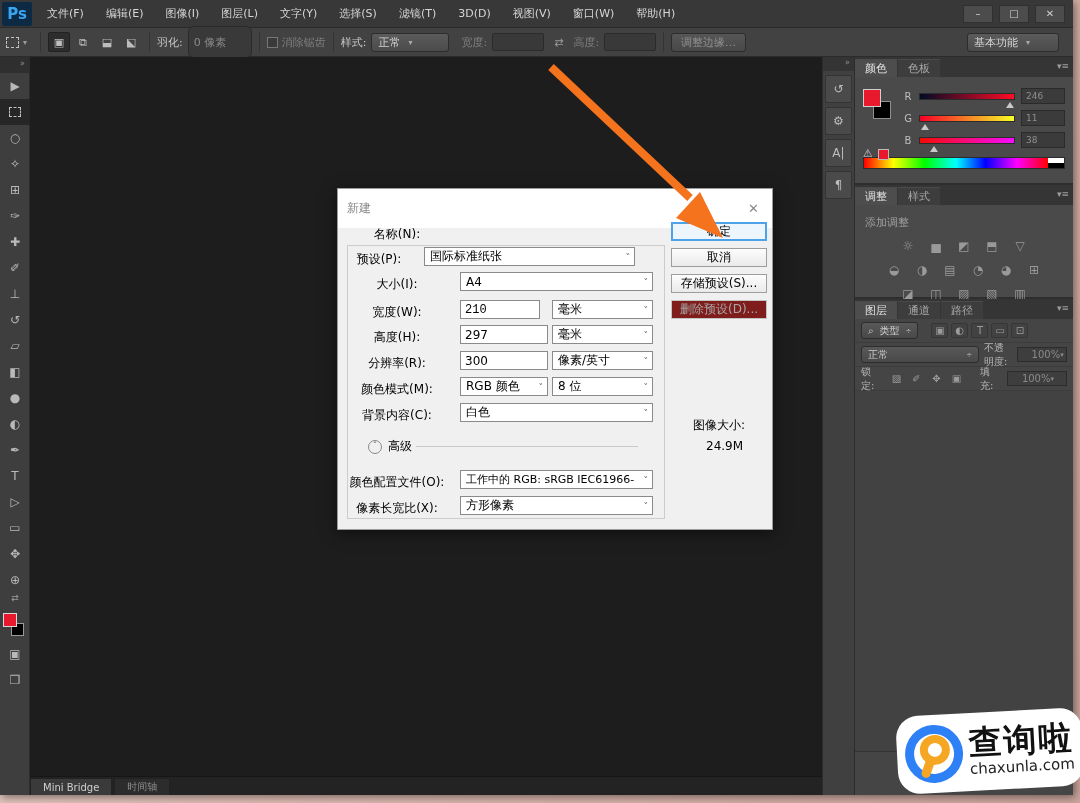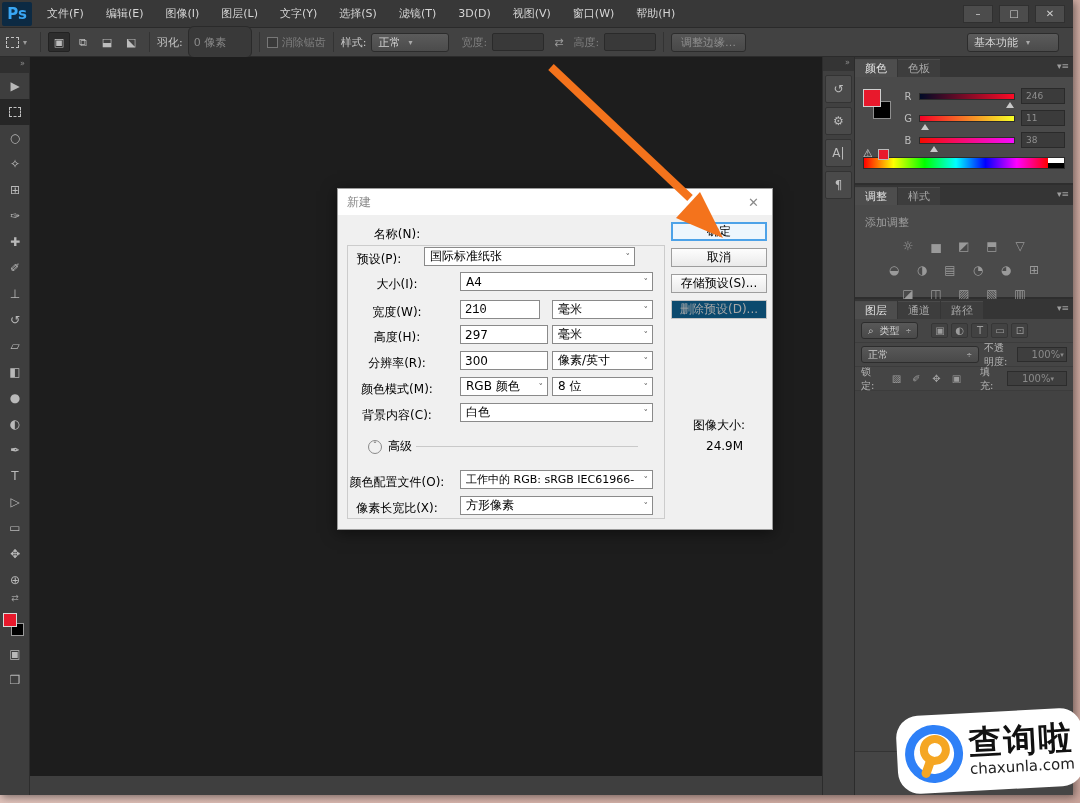--- a/index.html
+++ b/index.html
@@ -77,31 +77,31 @@
   .lp-row{display:flex;align-items:center;gap:5px;height:24px;border-bottom:1px solid #3c3c3c;padding:0 6px;font-size:10px;color:#b5b5b5}
   .lp-select{background:linear-gradient(#585858,#494949);border:1px solid #2d2d2d;border-radius:3px;height:17px;display:flex;align-items:center;gap:6px;padding:0 6px;color:#cfcfcf}
   .lp-ic{width:17px;height:15px;display:flex;align-items:center;justify-content:center;color:#9c9c9c;font-size:10px;background:#424242;border:1px solid #363636;border-radius:2px}
   .lp-val{background:#3e3e3e;border:1px solid #2c2c2c;height:15px;min-width:40px;display:flex;align-items:center;justify-content:space-between;padding:0 14px;color:#8a8a8a}
   .lp-val .arr{font-size:7px}
   .layers-empty{height:360px;background:#424242}
   .lp-bottom{display:flex;gap:9px;justify-content:flex-end;align-items:center;height:20px;background:#454545;border-top:1px solid #333;padding:0 8px}
   .lp-bottom span{color:#9a9a9a;font-size:10px}
   
   .dialog{position:absolute;left:337px;top:188px;width:436px;height:342px;background:#f0f0f0;border:1px solid #9b9b9b;box-shadow:0 3px 14px rgba(0,0,0,.5);font-size:12px;color:#000}
-  .dlg-title{height:26px;background:#ffffff;display:flex;align-items:center;padding:0 9px;color:#8a8a8a;font-size:12px}
+  .dlg-title{height:39px;background:#ffffff;display:flex;align-items:center;padding:0 9px;color:#8a8a8a;font-size:12px}
   .dlg-close{margin-left:auto;color:#8a8a8a;font-size:13px;padding:0 4px}
   .dlg-frame{position:absolute;left:9px;top:56px;width:318px;height:274px;border:1px solid #cccccc}
   .lbl{position:absolute;text-align:center;color:#000}
   .tb{position:absolute;height:19px;background:#fff;border:1px solid #8a8a8a;font-size:12px;padding:1px 4px;font-family:inherit;color:#000}
   .dd{position:absolute;height:19px;background:#fff;border:1px solid #8a8a8a;display:flex;align-items:center;padding:0 18px 0 5px}
   .dd .arr{position:absolute;right:4px;color:#5a5a5a;font-size:9px}
   .dd .txt{white-space:nowrap;overflow:hidden}
   .dbtn{position:absolute;left:333px;width:96px;height:19px;background:linear-gradient(#fdfdfd,#eaeaea);border:1px solid #9d9d9d;display:flex;align-items:center;justify-content:center;font-size:12px;color:#000}
   .dbtn.primary{border:2px solid #4da2e8;background:#eef6fd}
-  .dbtn.disabled{color:#a7a7a7;border-color:#c3c3c3;background:#0c4a6e}
+  .dbtn.disabled{color:#a7a7a7;border-color:#c3c3c3;background:#7f1d1d}
   .adv-toggle{position:absolute;left:30px;top:249px;display:flex;align-items:center;gap:6px}
   .adv-circle{width:14px;height:14px;border:1px solid #8a8a8a;border-radius:50%;font-size:8px;color:#555;display:flex;align-items:center;justify-content:center}
   .adv-line{position:absolute;left:78px;top:257px;width:222px;height:1px;background:#c9c9c9}
   .imgsize-lbl{position:absolute;left:355px;top:228px;color:#000}
   .imgsize-val{position:absolute;left:368px;top:250px;color:#000}
   
   .arrow-overlay{position:absolute;left:0;top:0;pointer-events:none;z-index:50}
   .watermark{position:absolute;left:897px;top:712px;width:186px;height:78px;background:#fff;border-radius:22px;transform:rotate(-3deg);z-index:60;display:flex;align-items:center;padding:6px}
   .wm-text{margin-left:4px}
   .wm-title{font-size:33px;font-weight:bold;color:#111;letter-spacing:2px;line-height:1}
@@ -201,20 +201,24 @@
     <div class="fgbg">
       <span class="bg-swatch"></span>
       <span class="fg-swatch" style="background: rgb(232, 25, 44);"></span>
     </div>
     <div class="tool">▣</div>
     <div class="tool">❐</div>
   </div>
 
   <div class="canvas"></div>
 
+  <div class="bottom-strip" id="bottomTabs">
+      <div class="btab">Mini Bridge</div>
+      <div class="btab inactive">时间轴</div>
+    </div>
 
   <div class="minidock">
     <div class="mini-collapse">»</div>
     <div id="miniIcons">
         <div class="mini-btn">↺</div>
         <div class="mini-btn">⚙</div>
         <div class="mini-btn">A|</div>
         <div class="mini-btn">¶</div>
       </div>
   </div>

